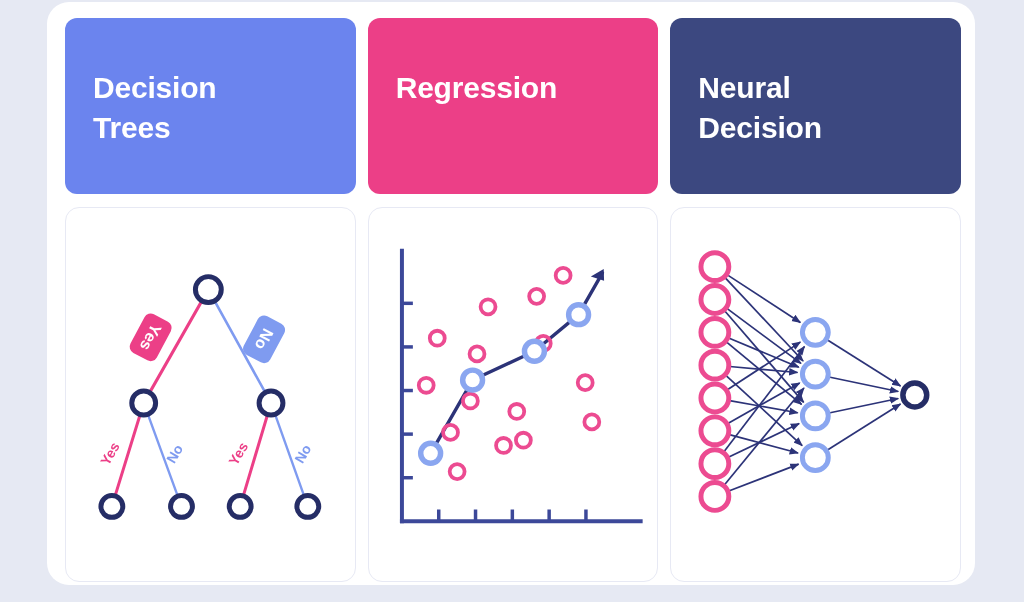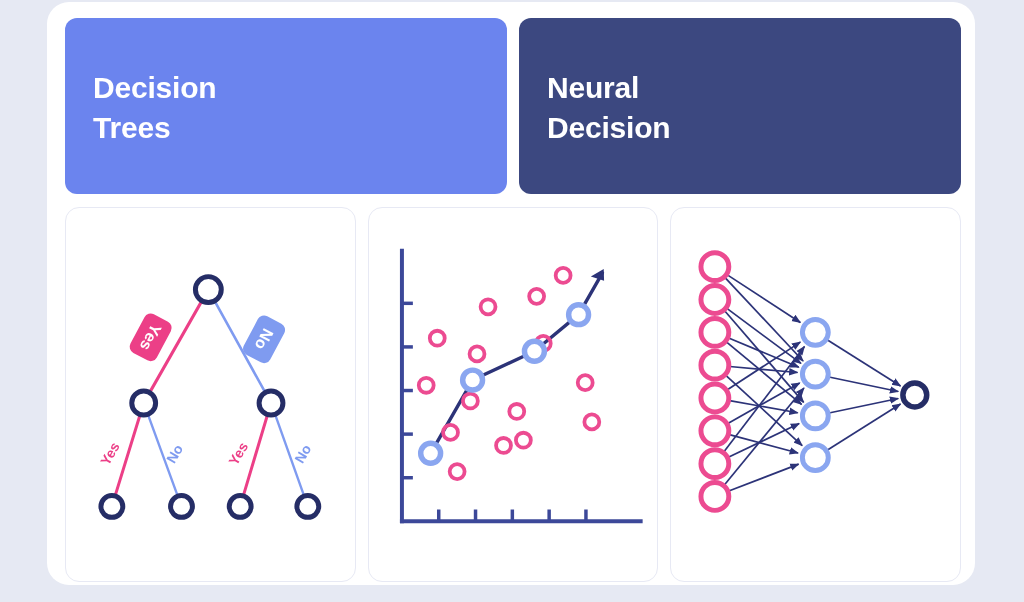--- a/index.html
+++ b/index.html
@@ -83,20 +83,23 @@
 
 <div class="page-panel">
 
   <div class="header-row">
 
     <div class="header-card" id="hc0" style="background: rgb(107, 132, 238);">
       <div class="title" style="color: rgb(255, 255, 255);">Decision
 Trees</div>
     </div>
 
+    <div class="header-card" id="hc1" style="background: rgb(236, 63, 135);">
+      <div class="title" style="color: rgb(255, 255, 255);">Regression</div>
+    </div>
 
     <div class="header-card" id="hc2" style="background: rgb(60, 72, 128);">
       <div class="title" style="color: rgb(255, 255, 255);">Neural
 Decision</div>
     </div>
 
   </div>
 
   <div class="diagram-row">
 

